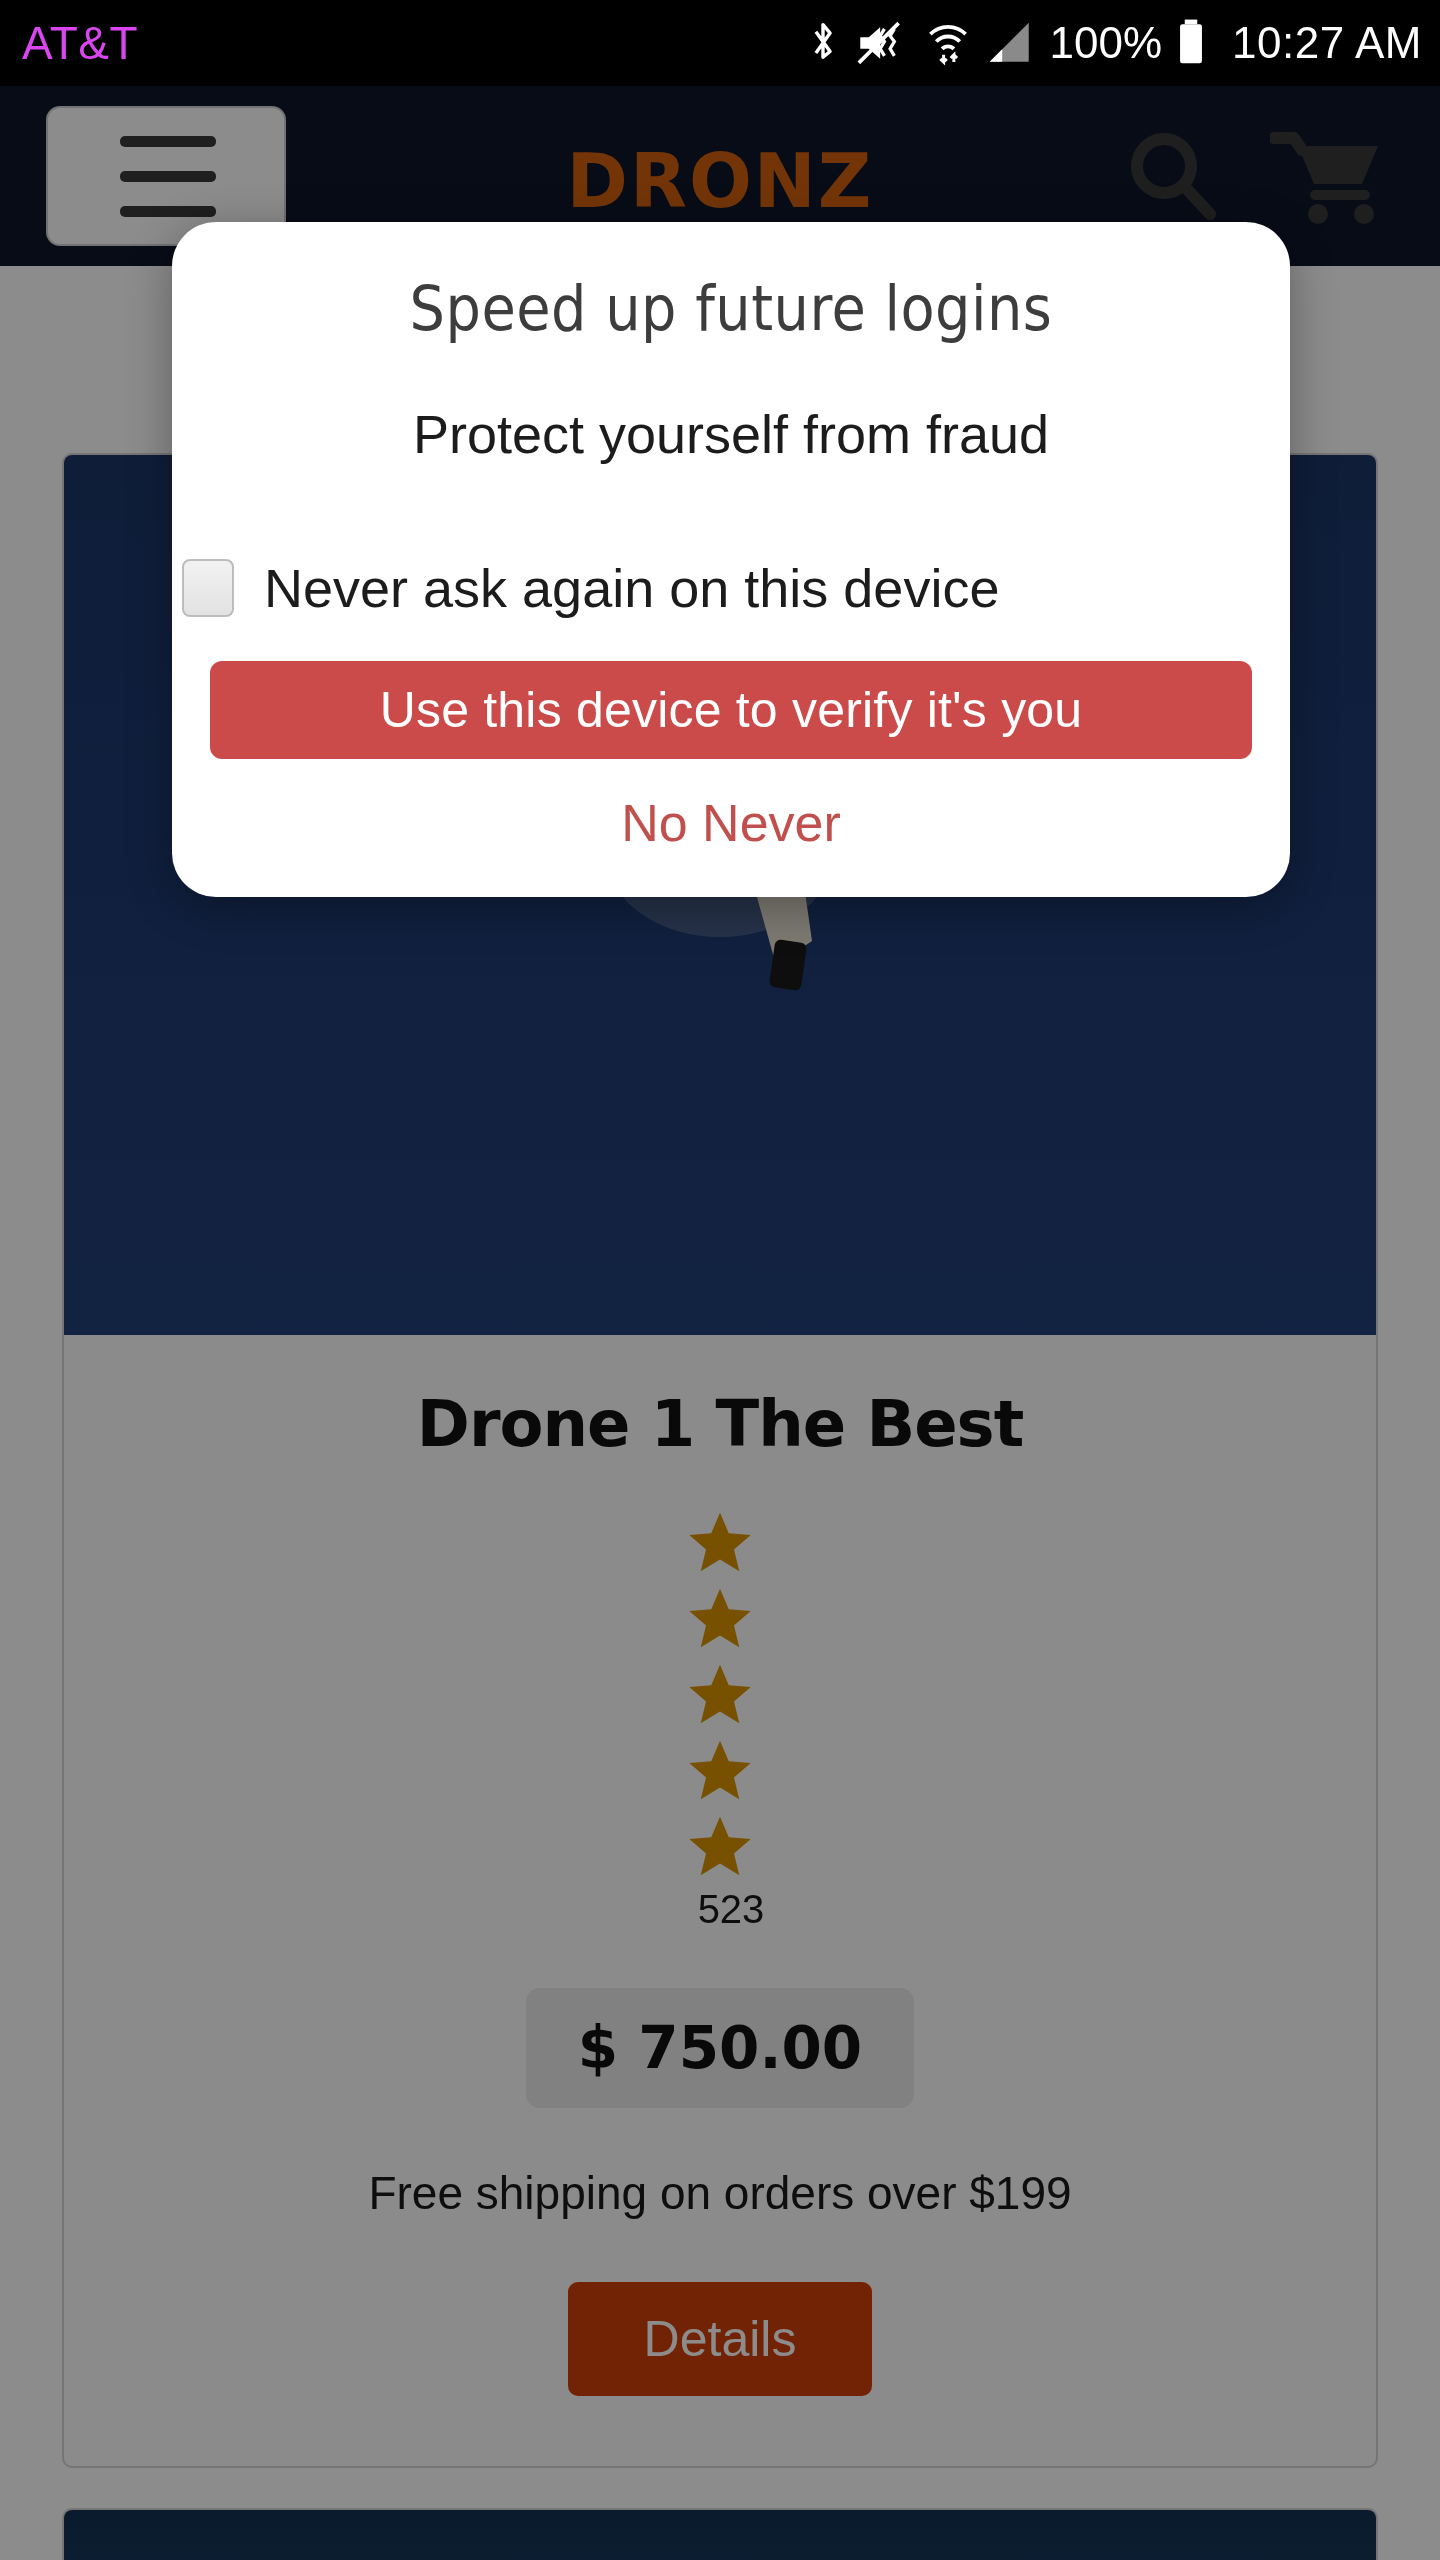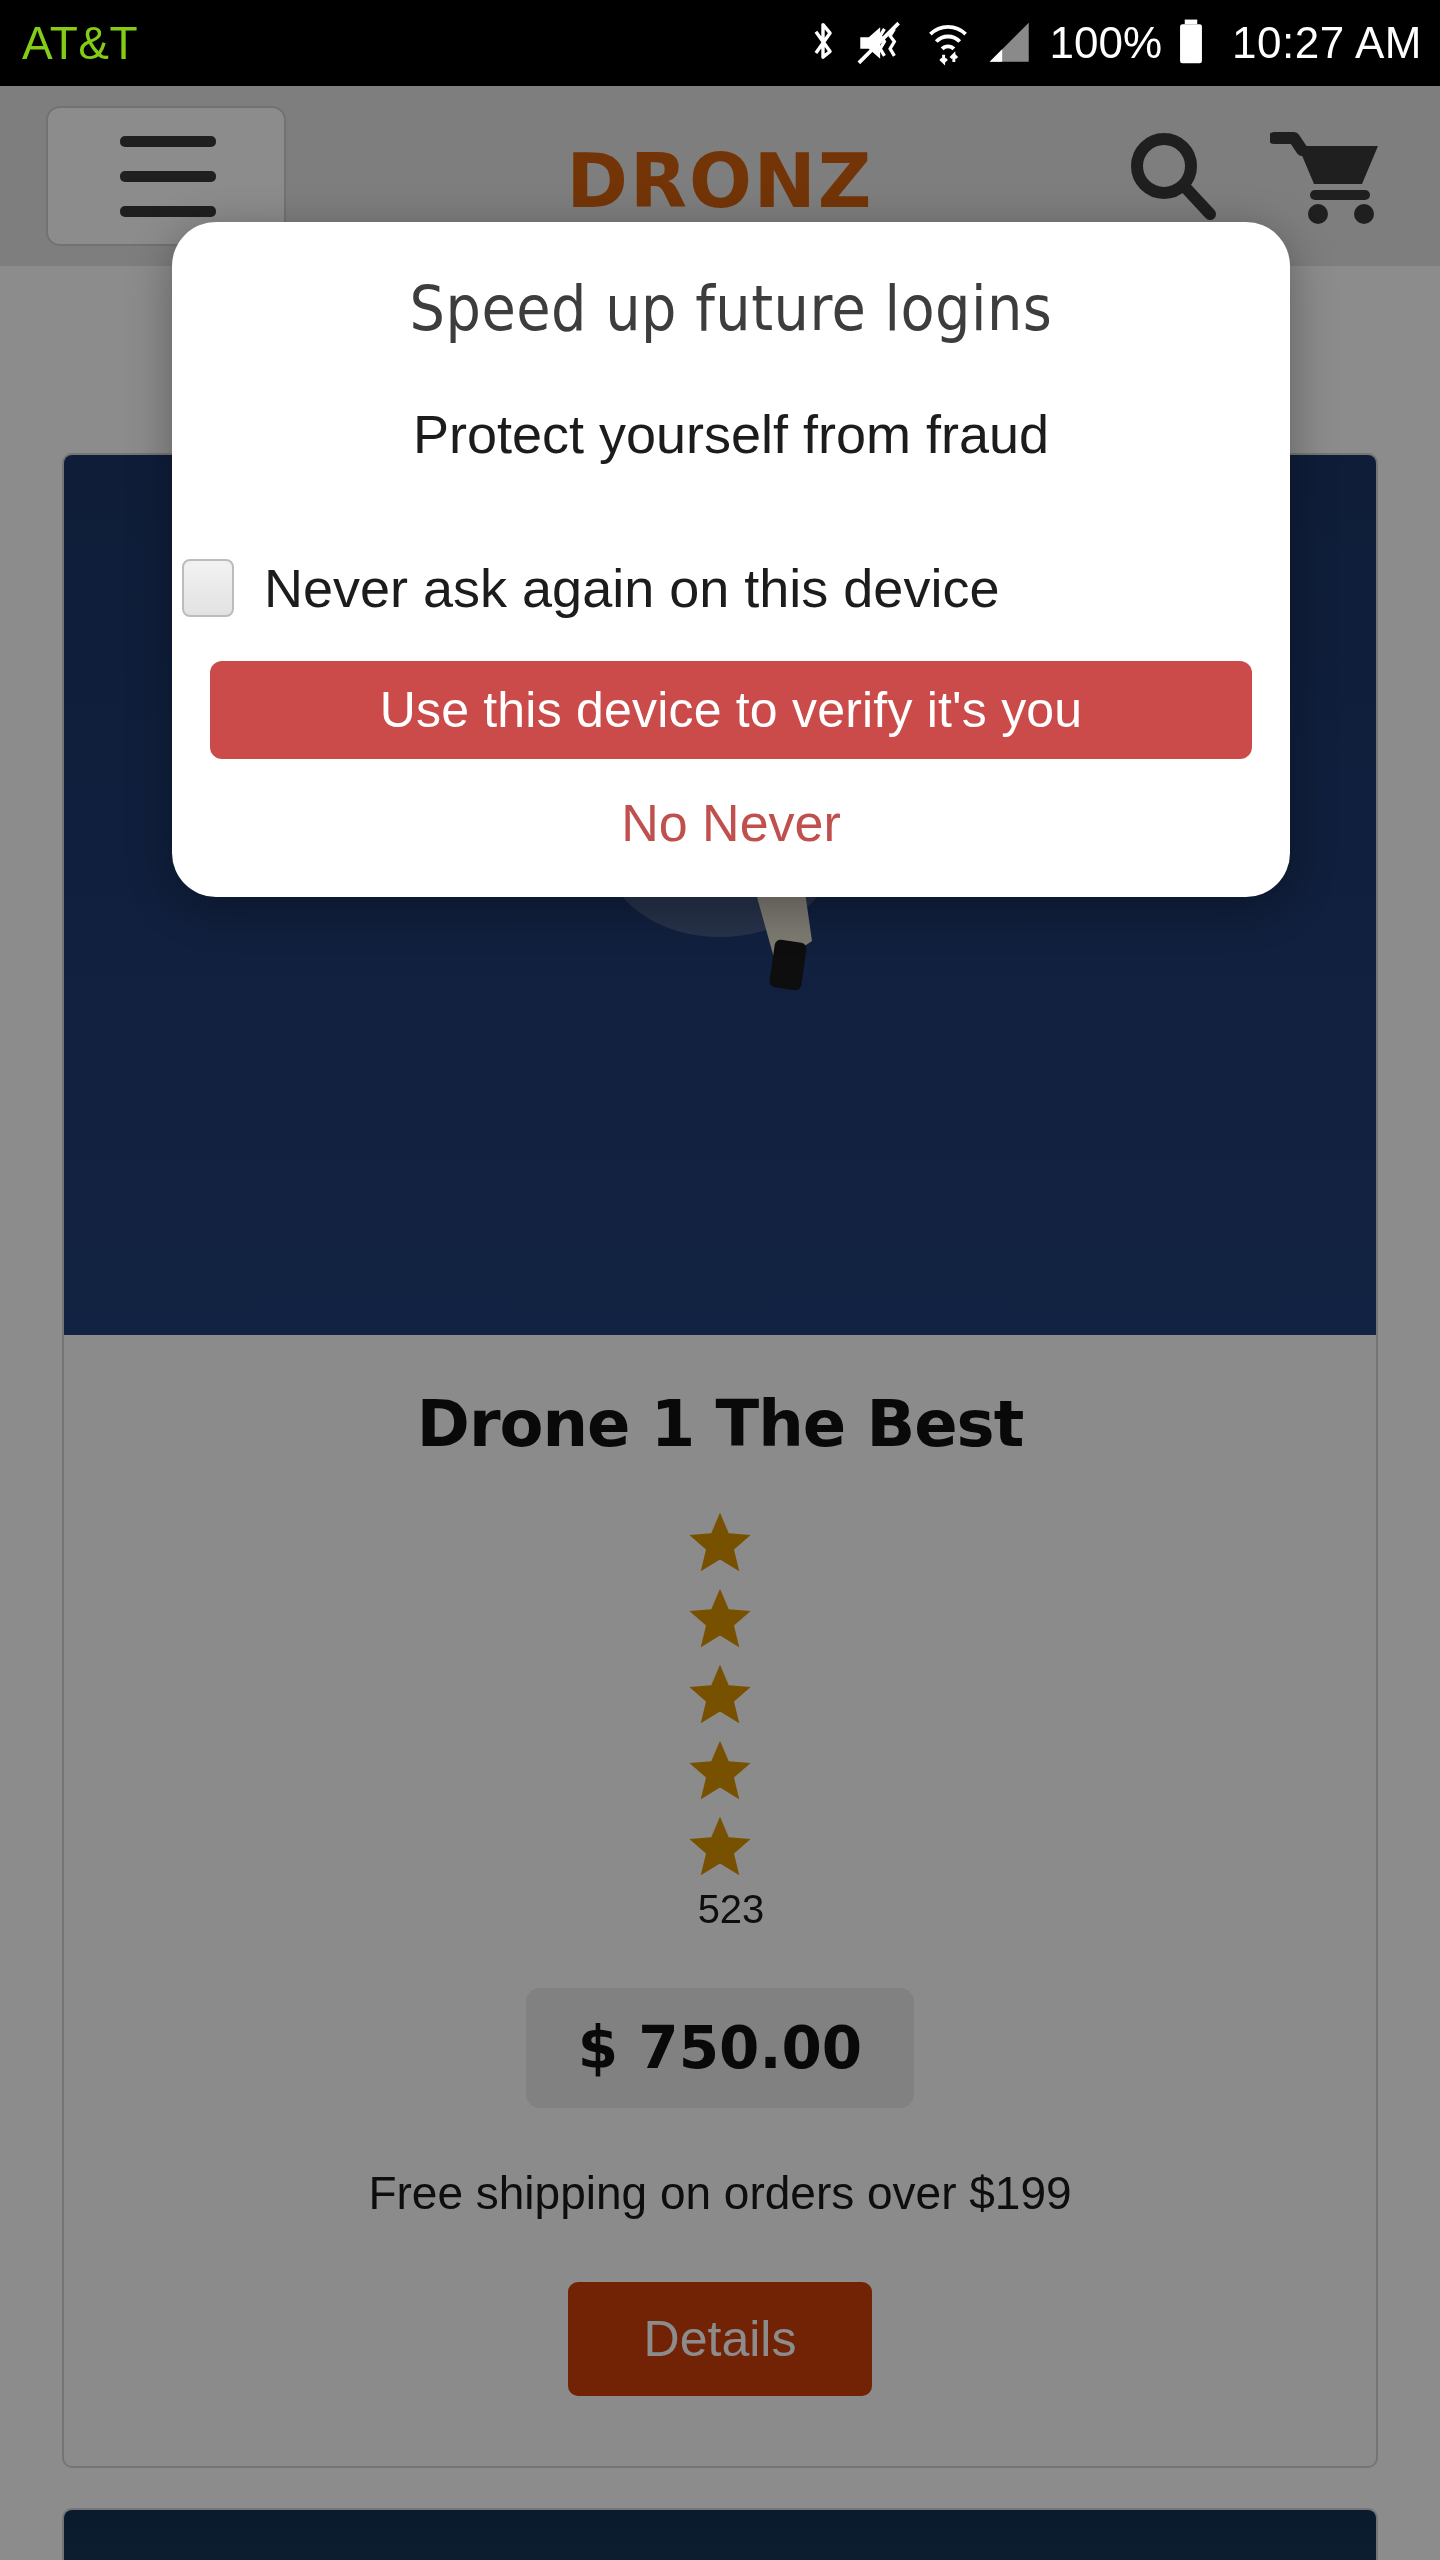--- a/index.html
+++ b/index.html
@@ -19,21 +19,21 @@
   
   #statusbar{
     position:absolute; top:0; left:0;
     width:1440px; height:86px;
     background:#000000;
     display:flex; align-items:center;
     padding:0 18px 0 22px;
     z-index:50;
   }
   #carrier{
-    color:#84cc16; font-size:46px; letter-spacing:0.5px;
+    color:#d946ef; font-size:46px; letter-spacing:0.5px;
     font-family:"Liberation Sans", sans-serif;
   }
   #status-right{
     margin-left:auto; display:flex; align-items:center; gap:16px;
   }
   .sb-icon{ display:block; }
   #battery-pct{ color:#fff; font-size:44px; margin-right:-4px; }
   #clock{ color:#fff; font-size:44px; margin-left:8px; letter-spacing:0.5px; }
 
   
@@ -48,21 +48,21 @@
     background:rgba(0,0,0,0.45);
     z-index:20;
   }
 
   
   #site-header{
     position:relative;
     height:180px;
     display:flex; align-items:center;
     padding:12px 46px;
-    background:#e5e5e5;
+    background:#0f172a;
   }
   #menu-btn{
     width:240px; height:140px;
     border:2px solid #d0d0d0; border-radius:14px;
     display:flex; flex-direction:column; justify-content:center;
     gap:24px; padding-left:72px;
     background:#fff;
   }
   #menu-btn .bar{ height:11px; border-radius:5px; background:#3a3a3a; }
   #menu-btn .bar.b1{ width:96px; }

